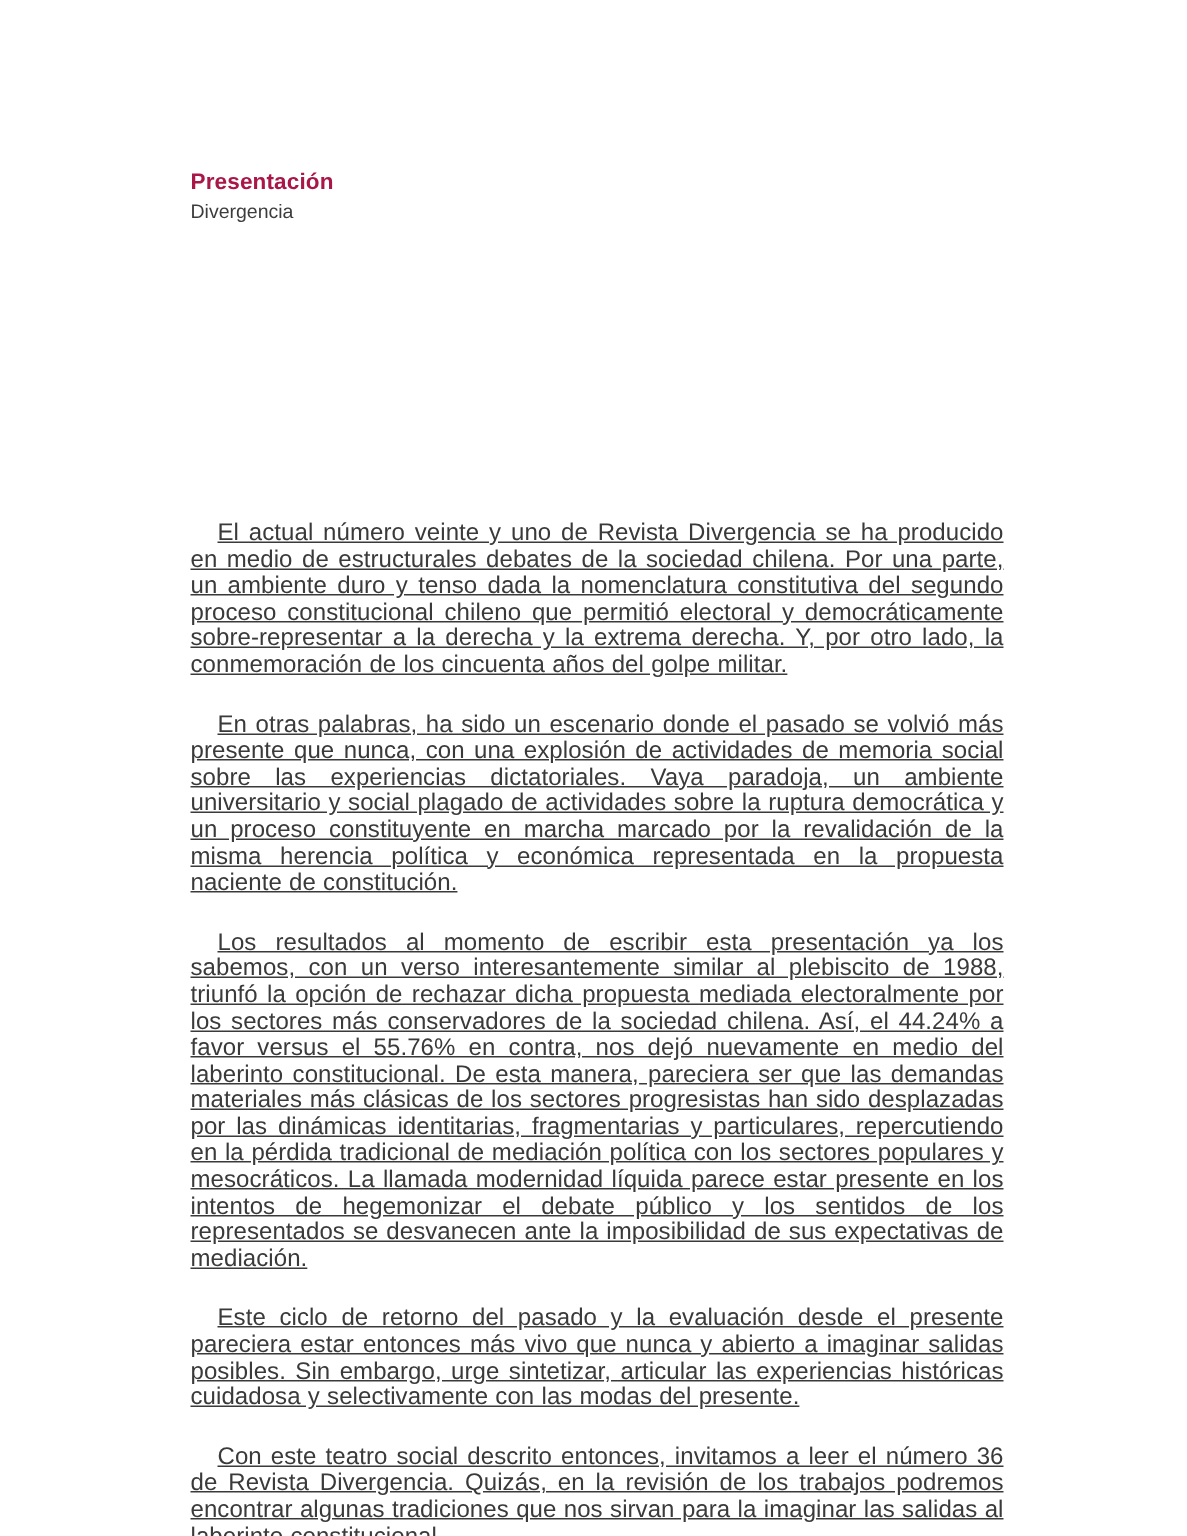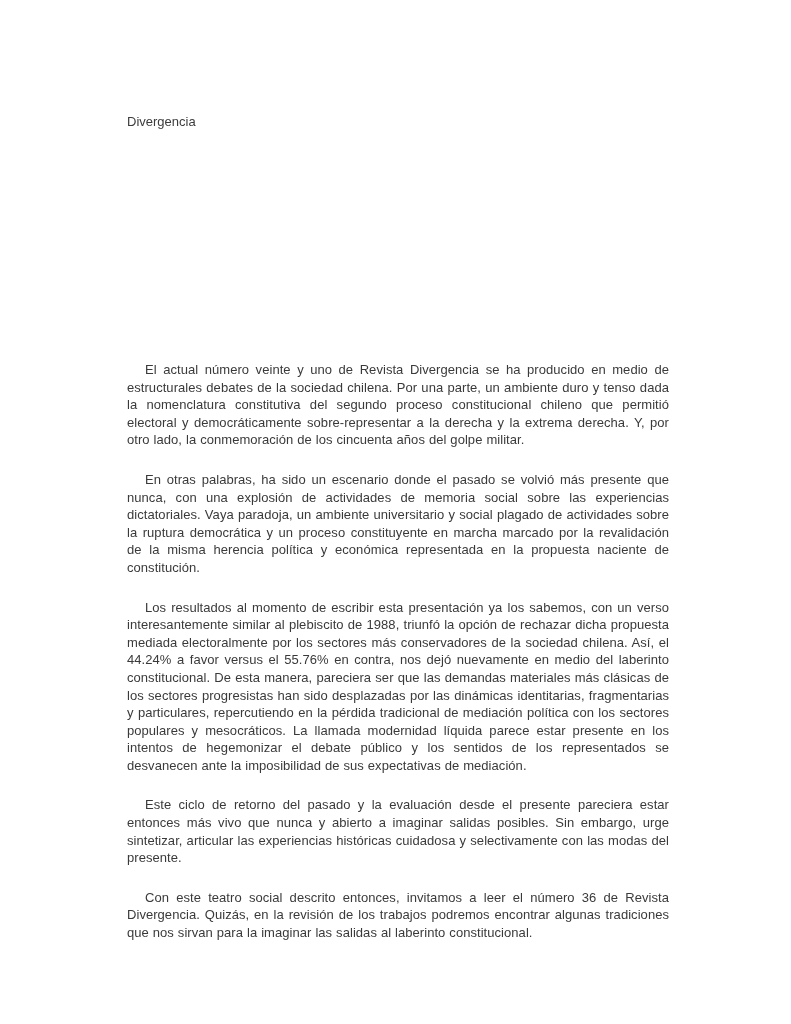--- a/index.html
+++ b/index.html
@@ -39,38 +39,40 @@
     color: #3c3c3c;
   }
   .body-text {
     position: absolute;
     left: 127px;
     top: 344px;
     width: 542px;
     color: #3a3a3a;
   }
   .body-text p.para {
-    margin: 17px 0 22px 0;
-    font-size: 13px;
+    margin: 3px 0 22px 0;
+    font-size: 16px;
     line-height: 17.6px;
     text-align: justify;
     text-indent: 18px;
     letter-spacing: 0.05px;
     word-spacing: 0.3px;
+    text-decoration: underline;
   }
   .body-text p.para:last-child {
     margin-bottom: 0;
   }
 </style>
 </head>
 <body>
 
 <div class="page">
 
   <div class="header">
+    <h1 class="title" style="color: rgb(168, 23, 71);">Presentación</h1>
     <div class="subtitle">Divergencia</div>
   </div>
 
   <div class="body-text" style="color: rgb(58, 58, 58);">
       <p class="para">El actual número veinte y uno de Revista Divergencia se ha producido en medio de estructurales debates de la sociedad chilena. Por una parte, un ambiente duro y tenso dada la nomenclatura constitutiva del segundo proceso constitucional chileno que permitió electoral y democráticamente sobre-representar a la derecha y la extrema derecha. Y, por otro lado, la conmemoración de los cincuenta años del golpe militar.</p>
       <p class="para">En otras palabras, ha sido un escenario donde el pasado se volvió más presente que nunca, con una explosión de actividades de memoria social sobre las experiencias dictatoriales. Vaya paradoja, un ambiente universitario y social plagado de actividades sobre la ruptura democrática y un proceso constituyente en marcha marcado por la revalidación de la misma herencia política y económica representada en la propuesta naciente de constitución.</p>
       <p class="para">Los resultados al momento de escribir esta presentación ya los sabemos, con un verso interesantemente similar al plebiscito de 1988, triunfó la opción de rechazar dicha propuesta mediada electoralmente por los sectores más conservadores de la sociedad chilena. Así, el 44.24% a favor versus el 55.76% en contra, nos dejó nuevamente en medio del laberinto constitucional. De esta manera, pareciera ser que las demandas materiales más clásicas de los sectores progresistas han sido desplazadas por las dinámicas identitarias, fragmentarias y particulares, repercutiendo en la pérdida tradicional de mediación política con los sectores populares y mesocráticos. La llamada modernidad líquida parece estar presente en los intentos de hegemonizar el debate público y los sentidos de los representados se desvanecen ante la imposibilidad de sus expectativas de mediación.</p>
       <p class="para">Este ciclo de retorno del pasado y la evaluación desde el presente pareciera estar entonces más vivo que nunca y abierto a imaginar salidas posibles. Sin embargo, urge sintetizar, articular las experiencias históricas cuidadosa y selectivamente con las modas del presente.</p>
       <p class="para">Con este teatro social descrito entonces, invitamos a leer el número 36 de Revista Divergencia. Quizás, en la revisión de los trabajos podremos encontrar algunas tradiciones que nos sirvan para la imaginar las salidas al laberinto constitucional.</p>
     </div>

